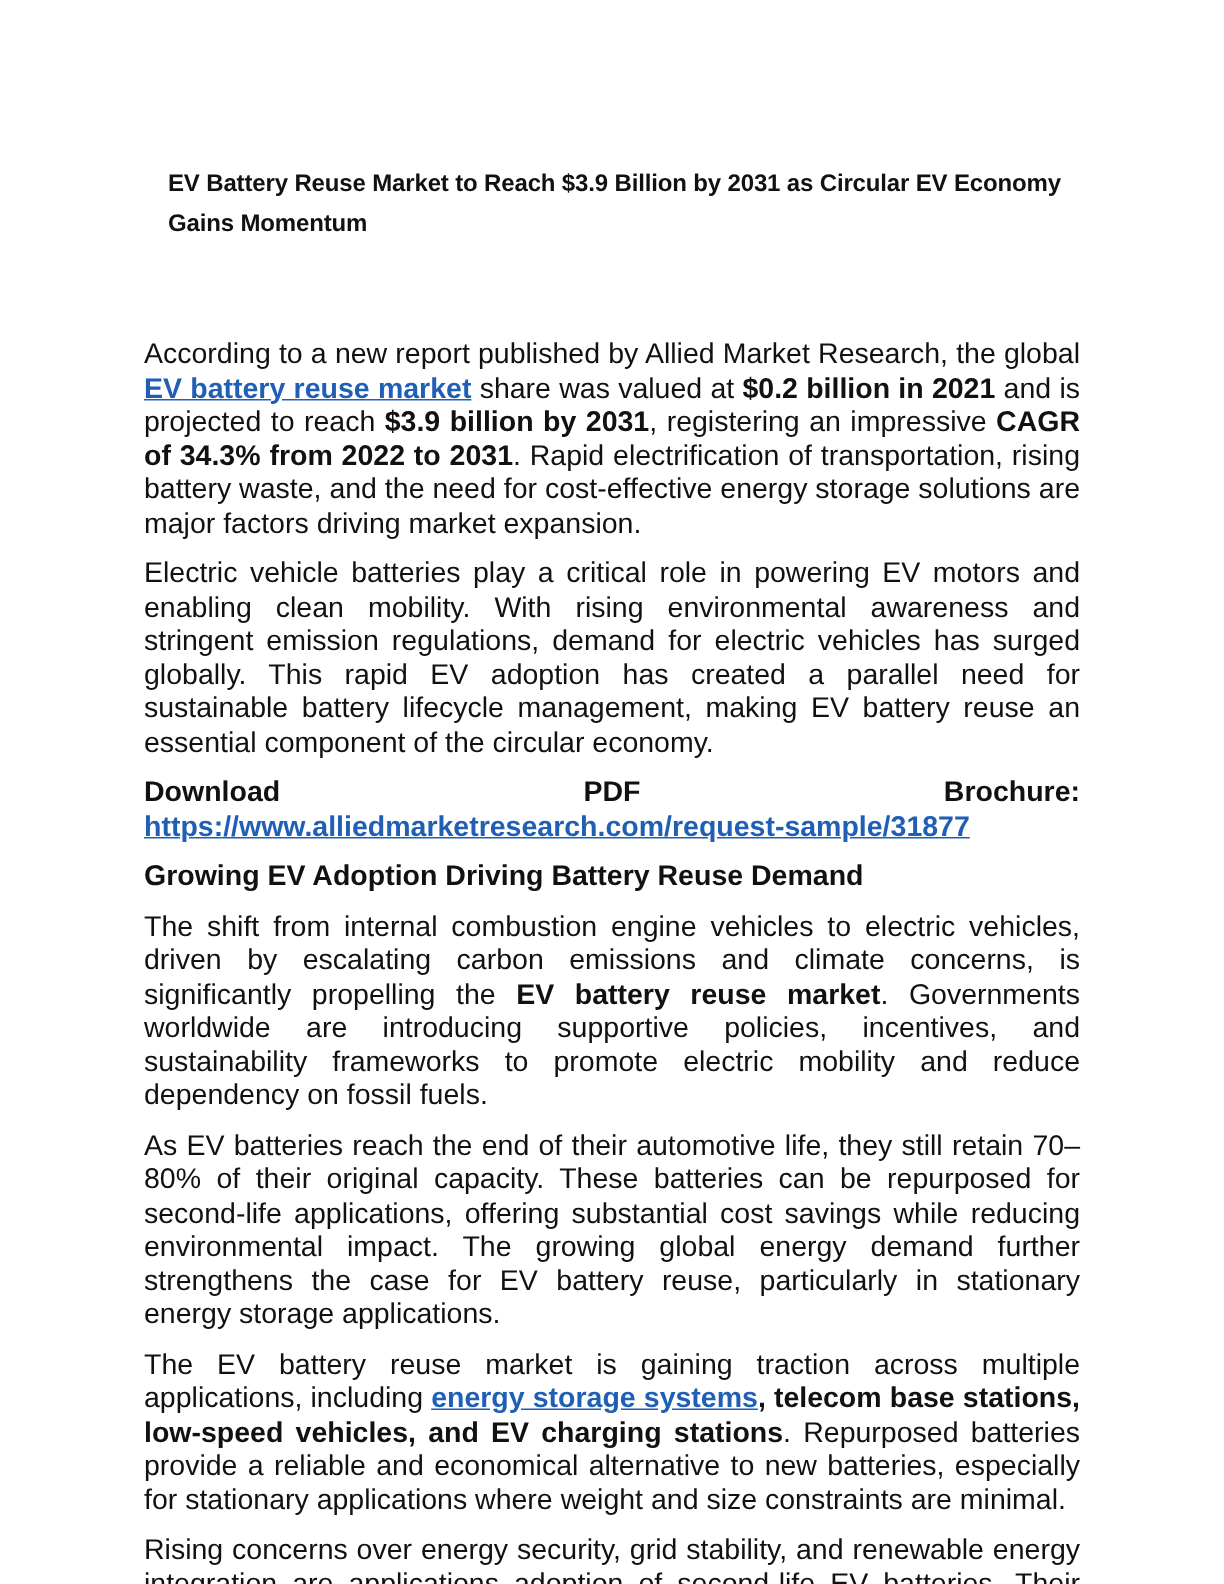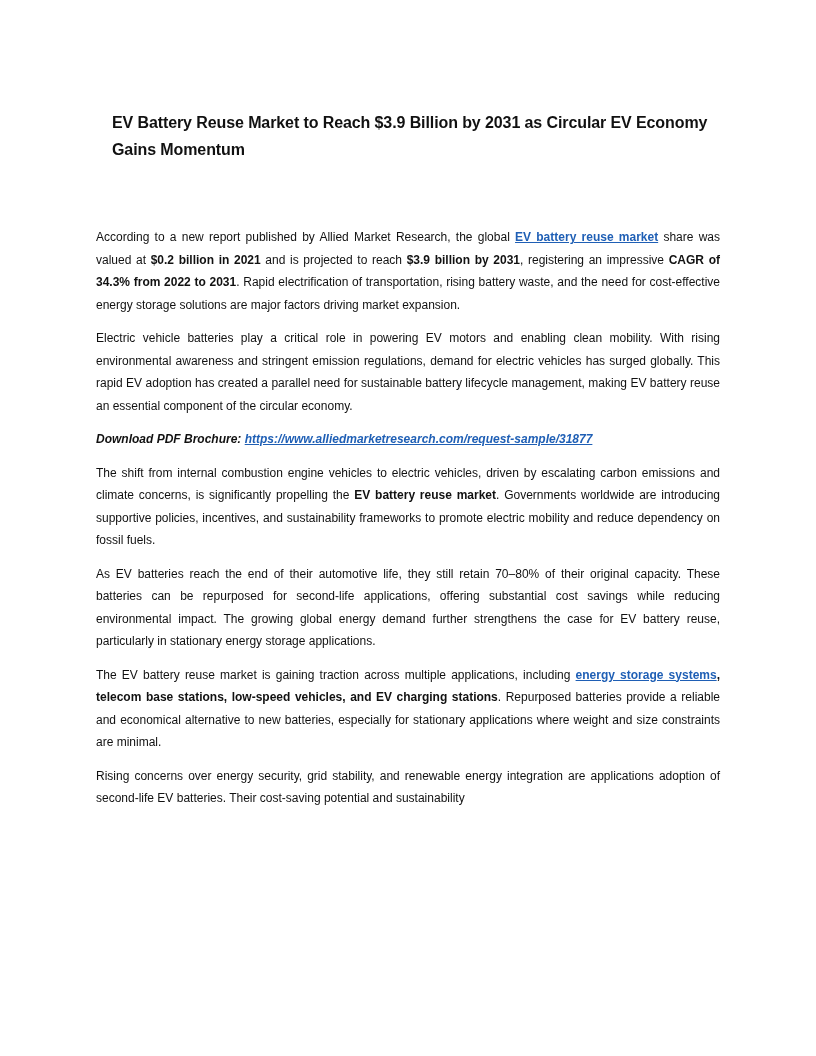--- a/index.html
+++ b/index.html
@@ -2,38 +2,39 @@
 <html><head>
 <meta charset="utf-8">
 <style>
   html, body { margin: 0; padding: 0; background: #ffffff; }
   body { width: 816px; height: 1056px; position: relative; overflow: hidden;
          font-family: "Liberation Sans", sans-serif; color: #111; }
   .page { position: absolute; left: 96px; top: 0; width: 624px; }
   h1 { position: absolute; top: 93px; left: 0; width: 624px; margin: 16px;
        font-size: 16px; line-height: 27px; font-weight: bold; letter-spacing: -0.1px; }
   .body { position: absolute; top: 226px; left: 0; width: 624px; }
-  p { margin: 0 0 11px 0; font-size: 12px; line-height: 22.5px; text-align: justify; }
-  p.head { font-weight: bold; margin-bottom: 11px; font-style: italic; }
+  p { margin: 0 0 11px 0; font-size: 19px; line-height: 22.5px; text-align: justify; }
+  p.head { font-weight: bold; margin-bottom: 11px; }
   a { color: #1f5fb5; text-decoration: underline; font-weight: bold; }
   b { font-weight: bold; }
 </style>
 </head>
 <body>
 
 <div class="page">
   <h1>EV Battery Reuse Market to Reach $3.9 Billion by 2031 as Circular EV Economy Gains Momentum</h1>
 
   <div class="body">
     <p><span>According to a new report published by Allied Market Research, the global </span><a>EV battery reuse market</a><span> share was valued at </span><b>$0.2 billion in 2021</b><span> and is projected to reach </span><b>$3.9 billion by 2031</b><span>, registering an impressive </span><b>CAGR of 34.3% from 2022 to 2031</b><span>. Rapid electrification of transportation, rising battery waste, and the need for cost-effective energy storage solutions are major factors driving market expansion.</span></p>
 
     <p>Electric vehicle batteries play a critical role in powering EV motors and enabling clean mobility. With rising environmental awareness and stringent emission regulations, demand for electric vehicles has surged globally. This rapid EV adoption has created a parallel need for sustainable battery lifecycle management, making EV battery reuse an essential component of the circular economy.</p>
 
     <p class="head"><span>Download PDF Brochure: </span><a>https://www.alliedmarketresearch.com/request-sample/31877</a></p>
 
+    <p class="head">Growing EV Adoption Driving Battery Reuse Demand</p>
 
     <p><span>The shift from internal combustion engine vehicles to electric vehicles, driven by escalating carbon emissions and climate concerns, is significantly propelling the </span><b>EV battery reuse market</b><span>. Governments worldwide are introducing supportive policies, incentives, and sustainability frameworks to promote electric mobility and reduce dependency on fossil fuels.</span></p>
 
     <p>As EV batteries reach the end of their automotive life, they still retain 70–80% of their original capacity. These batteries can be repurposed for second-life applications, offering substantial cost savings while reducing environmental impact. The growing global energy demand further strengthens the case for EV battery reuse, particularly in stationary energy storage applications.</p>
 
 
     <p><span>The EV battery reuse market is gaining traction across multiple applications, including </span><a>energy storage systems</a><b>, telecom base stations, low-speed vehicles, and EV charging stations</b><span>. Repurposed batteries provide a reliable and economical alternative to new batteries, especially for stationary applications where weight and size constraints are minimal.</span></p>
 
     <p>Rising concerns over energy security, grid stability, and renewable energy integration are applications adoption of second-life EV batteries. Their cost-saving potential and sustainability</p>
   </div>

